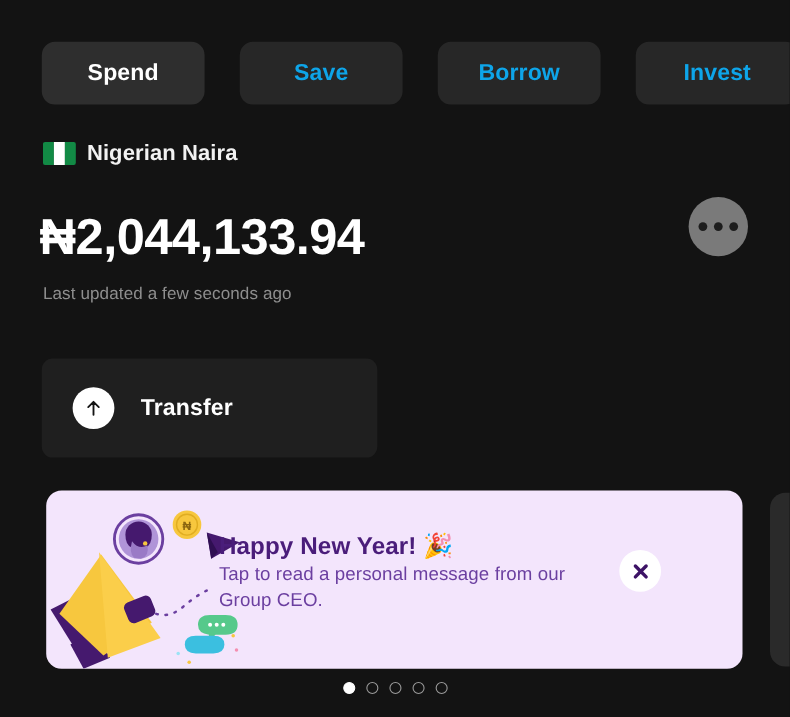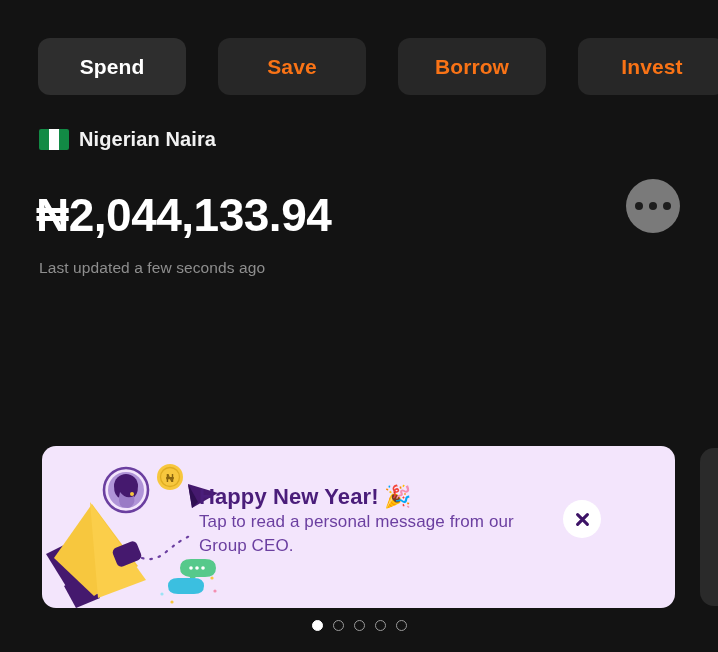--- a/index.html
+++ b/index.html
@@ -37,21 +37,21 @@
     height: 57px;
     border-radius: 12px;
     background: #272727;
     border: none;
     display: flex;
     align-items: center;
     justify-content: center;
     font-family: "Liberation Sans", sans-serif;
     font-size: 21px;
     font-weight: 700;
-    color: #f97316;
+    color: #0ea5e9;
     cursor: pointer;
     letter-spacing: .1px;
   }
   .tab.active {
     background: #2e2e2e;
     color: #ffffff;
   }
 
   
   .currency-row {
@@ -282,20 +282,28 @@
   <div class="balance">₦2,044,133.94</div>
   <div class="updated">Last updated a few seconds ago</div>
 
   <button class="more-button">
     <i></i>
     <i></i>
     <i></i>
   </button>
 
   <div class="actions">
+    <button class="action-card">
+      <span class="action-icon">
+        <svg width="20" height="20" viewBox="0 0 20 20" aria-hidden="true">
+          <path d="M10 16 V5 M10 4.3 L5.2 9.1 M10 4.3 L14.8 9.1" fill="none" stroke="#141414" stroke-width="1.7" stroke-linecap="round" stroke-linejoin="round"></path>
+        </svg>
+      </span>
+      <span class="action-label">Transfer</span>
+    </button>
 
   </div>
 
   <div class="next-card"></div>
 
   <div class="banner">
     <div class="banner-art">
       <svg width="200" height="162" viewBox="0 0 200 162" aria-hidden="true">
 
         <path d="M4 108 L36 92 L62 130 L30 150 Z" fill="#45196e"></path>

